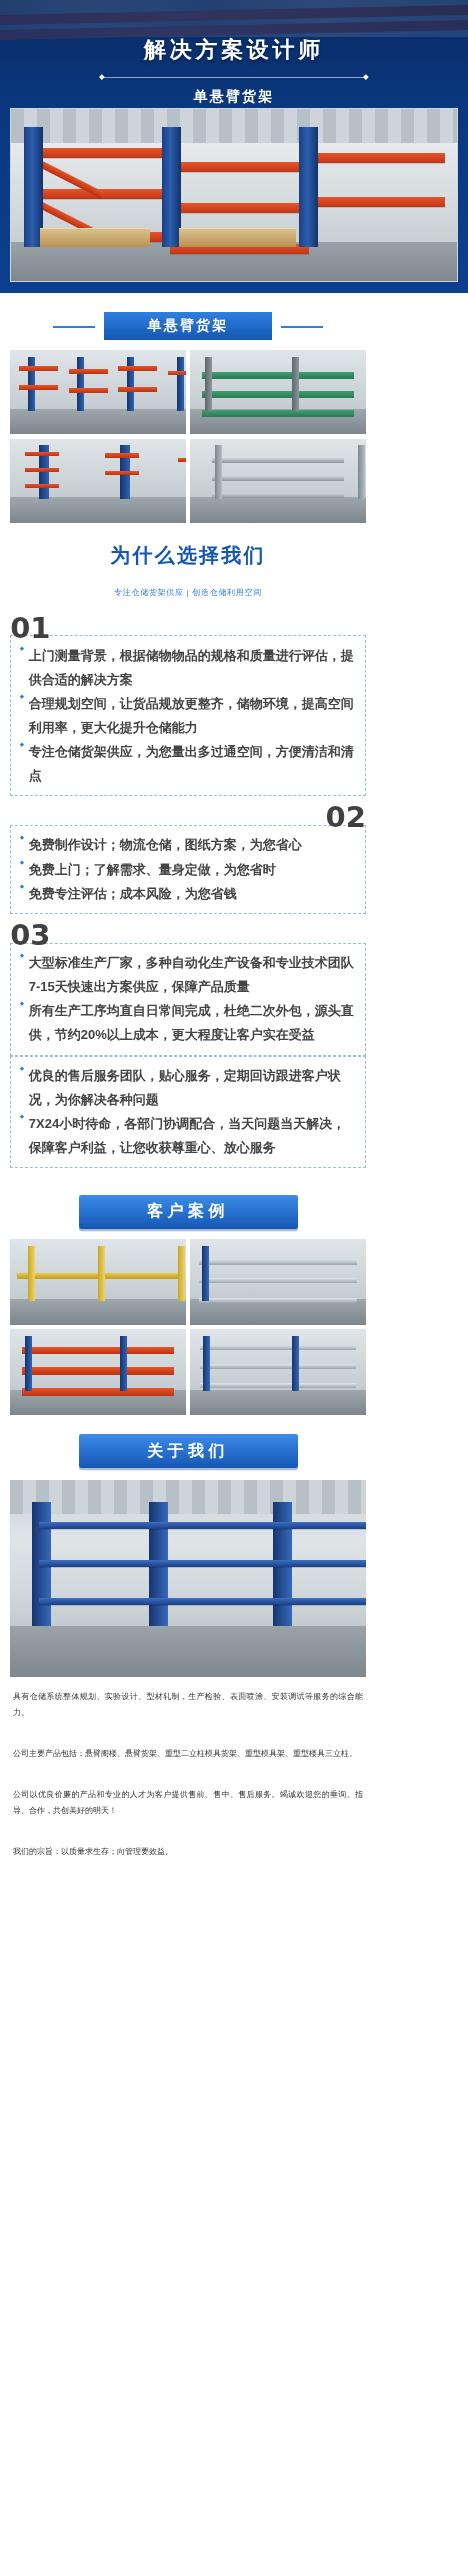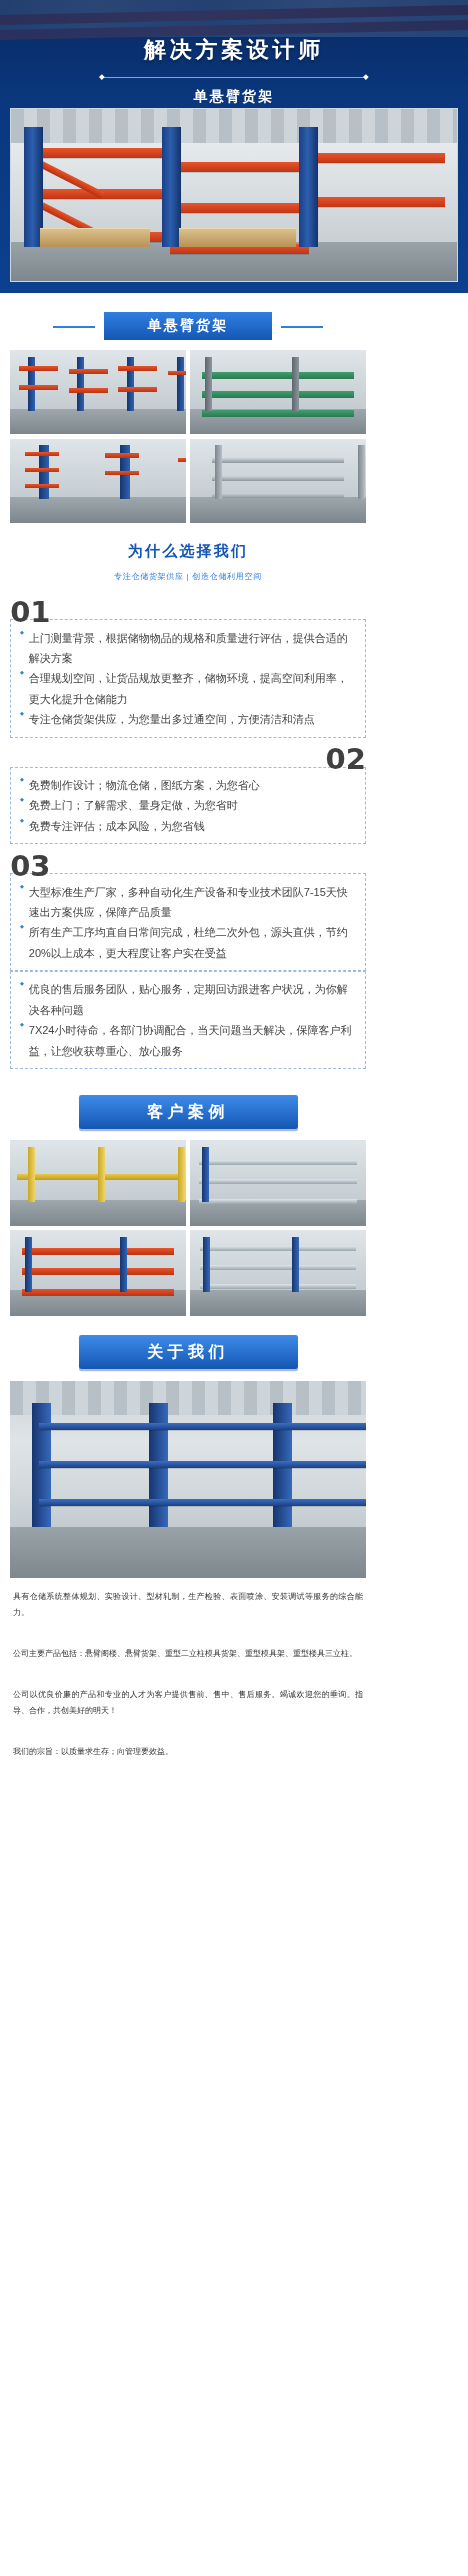--- a/index.html
+++ b/index.html
@@ -141,26 +141,26 @@
     position: relative;
   }
   .title-blue::before, .title-blue::after {
     content:""; position: absolute; top: 50%; width: 42px; height: 1.5px;
     background: #2f7fe0;
   }
   .title-blue::before { left: -51px; }
   .title-blue::after { right: -51px; }
 
   .title-plain {
-    text-align: center; color: #1457b3; font-size: 15px; font-weight: bold;
+    text-align: center; color: #1457b3; font-size: 20px; font-weight: bold;
     letter-spacing: 2.2px;
   }
   .title-plain-sub {
     text-align:center; color:#2f7fe0; font-size: 8px; letter-spacing: 0.7px;
-    margin-top: 10px;
+    margin-top: 18px;
   }
 
   .title-big {
     margin: 0 auto; width: 219px; height: 34px;
     background: linear-gradient(180deg,#3d8ce8,#1457b3);
     border-radius: 2.2px;
     color:#fff; font-size: 16px; font-weight:bold; letter-spacing: 4.4px;
     display:flex; align-items:center; justify-content:center;
     box-shadow: 0 2.2px 0 rgba(20,60,130,.35);
   }
@@ -187,22 +187,22 @@
     font-size: 29px; font-weight: bold; color: #404040; line-height: 1;
     font-family: "DejaVu Sans", sans-serif;
   }
   .why-num.right { text-align: right; }
   .why-box {
     border: 0.7px dashed #9dbbe0;
     padding: 7.3px 8.8px;
     margin-top: -7.3px;
   }
   .why-li {
-    font-size: 11px; color: #444; line-height: 1.85;
-    position: relative; padding-left: 8.8px;
+    font-size: 13px; color: #444; line-height: 1.85;
+    position: relative; padding-left: 8.8px; font-weight: bold;
   }
   .why-li::before {
     content: "◆"; position: absolute; left: 0; top: 0; color: #2f7fe0; font-size: 5.1px;
   }
 
   
   .cases { padding: 10.2px 10.2px 0; display:grid; grid-template-columns: 1fr 1fr; gap: 4.4px; }
   .case-cell { height: 86px; position: relative; overflow: hidden; background:#cbd2d7; }
 
   

